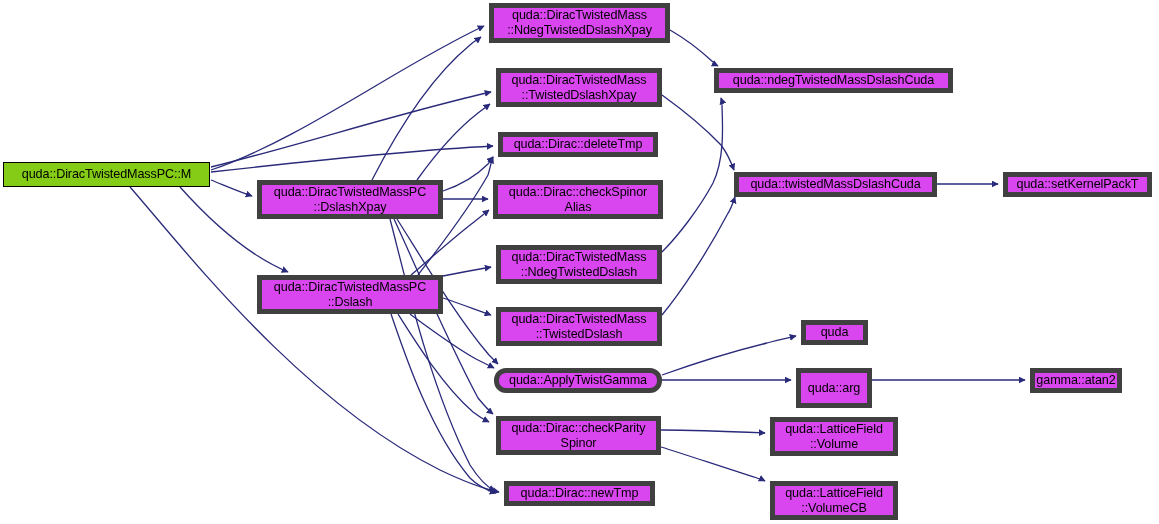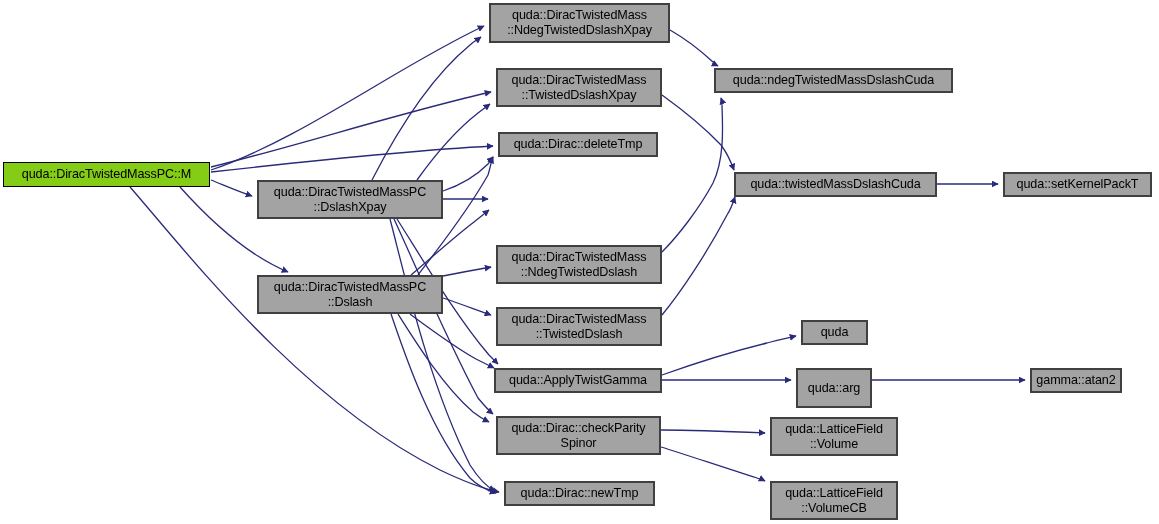--- a/index.html
+++ b/index.html
@@ -19,22 +19,22 @@
     position: absolute;
     left: 0;
     top: 0;
     width: 1159px;
     height: 524px;
     pointer-events: none;
   }
   .node {
     position: absolute;
     box-sizing: border-box;
-    border: 2px solid #404040;
-    background: #a3a3a3;
+    border: 5px solid #404040;
+    background: #d946ef;
     color: #000000;
     font-size: 12.6px;
     line-height: 15px;
     display: flex;
     align-items: center;
     justify-content: center;
     text-align: center;
     white-space: pre-line;
     letter-spacing: -0.1px;
     z-index: 5;
@@ -89,25 +89,27 @@
 <div class="node root" style="left: 3px; top: 162px; width: 207px; height: 25px;"><span class="label">quda::DiracTwistedMassPC::M</span></div>
     <div class="node" style="left: 257px; top: 180px; width: 186px; height: 39px;"><span class="label">quda::DiracTwistedMassPC
 ::DslashXpay</span></div>
     <div class="node" style="left: 257px; top: 275px; width: 186px; height: 39px;"><span class="label">quda::DiracTwistedMassPC
 ::Dslash</span></div>
     <div class="node" style="left: 489px; top: 3px; width: 181px; height: 40px;"><span class="label">quda::DiracTwistedMass
 ::NdegTwistedDslashXpay</span></div>
     <div class="node" style="left: 496px; top: 68px; width: 166px; height: 39px;"><span class="label">quda::DiracTwistedMass
 ::TwistedDslashXpay</span></div>
     <div class="node" style="left: 498px; top: 132px; width: 160px; height: 25px;"><span class="label">quda::Dirac::deleteTmp</span></div>
+    <div class="node" style="left: 493px; top: 180px; width: 170px; height: 39px;"><span class="label">quda::Dirac::checkSpinor
+Alias</span></div>
     <div class="node" style="left: 496px; top: 245px; width: 166px; height: 39px;"><span class="label">quda::DiracTwistedMass
 ::NdegTwistedDslash</span></div>
     <div class="node" style="left: 496px; top: 307px; width: 166px; height: 39px;"><span class="label">quda::DiracTwistedMass
 ::TwistedDslash</span></div>
-    <div class="node" style="left: 494px; top: 368px; width: 168px; height: 25px;"><span class="label">quda::ApplyTwistGamma</span></div>
+    <div class="node" style="left: 494px; top: 368px; width: 168px; height: 25px; border-radius: 12px;"><span class="label">quda::ApplyTwistGamma</span></div>
     <div class="node" style="left: 496px; top: 416px; width: 165px; height: 39px;"><span class="label">quda::Dirac::checkParity
 Spinor</span></div>
     <div class="node" style="left: 504px; top: 481px; width: 151px; height: 25px;"><span class="label">quda::Dirac::newTmp</span></div>
     <div class="node" style="left: 714px; top: 68px; width: 239px; height: 25px;"><span class="label">quda::ndegTwistedMassDslashCuda</span></div>
     <div class="node" style="left: 734px; top: 172px; width: 203px; height: 25px;"><span class="label">quda::twistedMassDslashCuda</span></div>
     <div class="node" style="left: 1003px; top: 172px; width: 149px; height: 25px;"><span class="label">quda::setKernelPackT</span></div>
     <div class="node" style="left: 801px; top: 320px; width: 67px; height: 25px;"><span class="label">quda</span></div>
     <div class="node" style="left: 796px; top: 368px; width: 76px; height: 40px;"><span class="label">quda::arg</span></div>
     <div class="node" style="left: 1030px; top: 368px; width: 92px; height: 25px;"><span class="label">gamma::atan2</span></div>
     <div class="node" style="left: 770px; top: 417px; width: 128px; height: 39px;"><span class="label">quda::LatticeField

